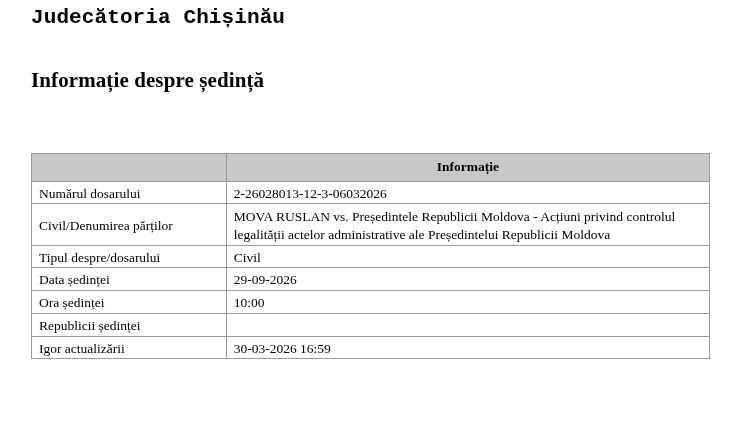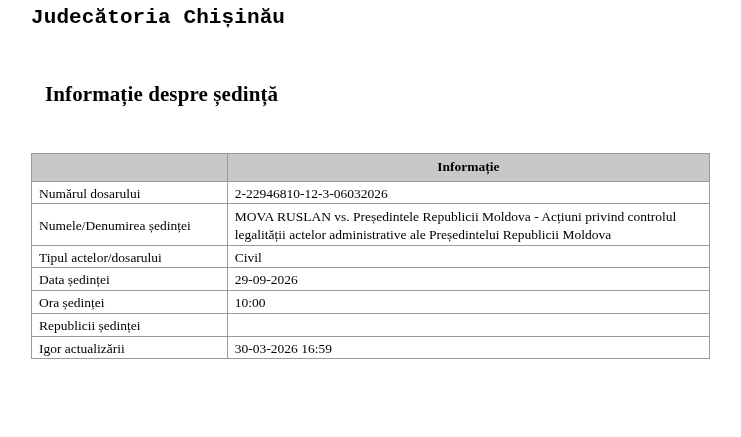--- a/index.html
+++ b/index.html
@@ -29,21 +29,21 @@
     padding: 0;
     position: absolute;
     left: 31px;
     top: 6px;
     letter-spacing: 0.1px;
   }
   .page-heading {
     font-family: "Liberation Serif", serif;
     font-size: 21px;
     font-weight: bold;
-    margin: 14px;
+    margin: 0;
     padding: 0;
     position: absolute;
     left: 31px;
     top: 68px;
     letter-spacing: 0.1px;
   }
   table.info-table {
     position: absolute;
     left: 31px;
     top: 153px;
@@ -97,28 +97,28 @@
   <table class="info-table">
     <thead>
       <tr>
         <th class="header-empty"></th>
         <th class="header-info">Informație</th>
       </tr>
     </thead>
     <tbody>
       <tr>
         <td class="label-cell">Numărul dosarului</td>
-        <td class="value-cell">2-22946810-12-3-06032026</td>
+        <td class="value-cell">2-26028013-12-3-06032026</td>
       </tr>
       <tr class="multiline">
-        <td class="label-cell">Numele/Denumirea ședinței</td>
+        <td class="label-cell">Civil/Denumirea părților</td>
         <td class="value-cell">MOVA RUSLAN vs. Președintele Republicii Moldova - Acțiuni privind controlul legalității actelor administrative ale Președintelui Republicii Moldova</td>
       </tr>
       <tr>
-        <td class="label-cell">Tipul actelor/dosarului</td>
+        <td class="label-cell">Tipul despre/dosarului</td>
         <td class="value-cell">Civil</td>
       </tr>
       <tr>
         <td class="label-cell">Data ședinței</td>
         <td class="value-cell">29-09-2026</td>
       </tr>
       <tr>
         <td class="label-cell">Ora ședinței</td>
         <td class="value-cell">10:00</td>
       </tr>

